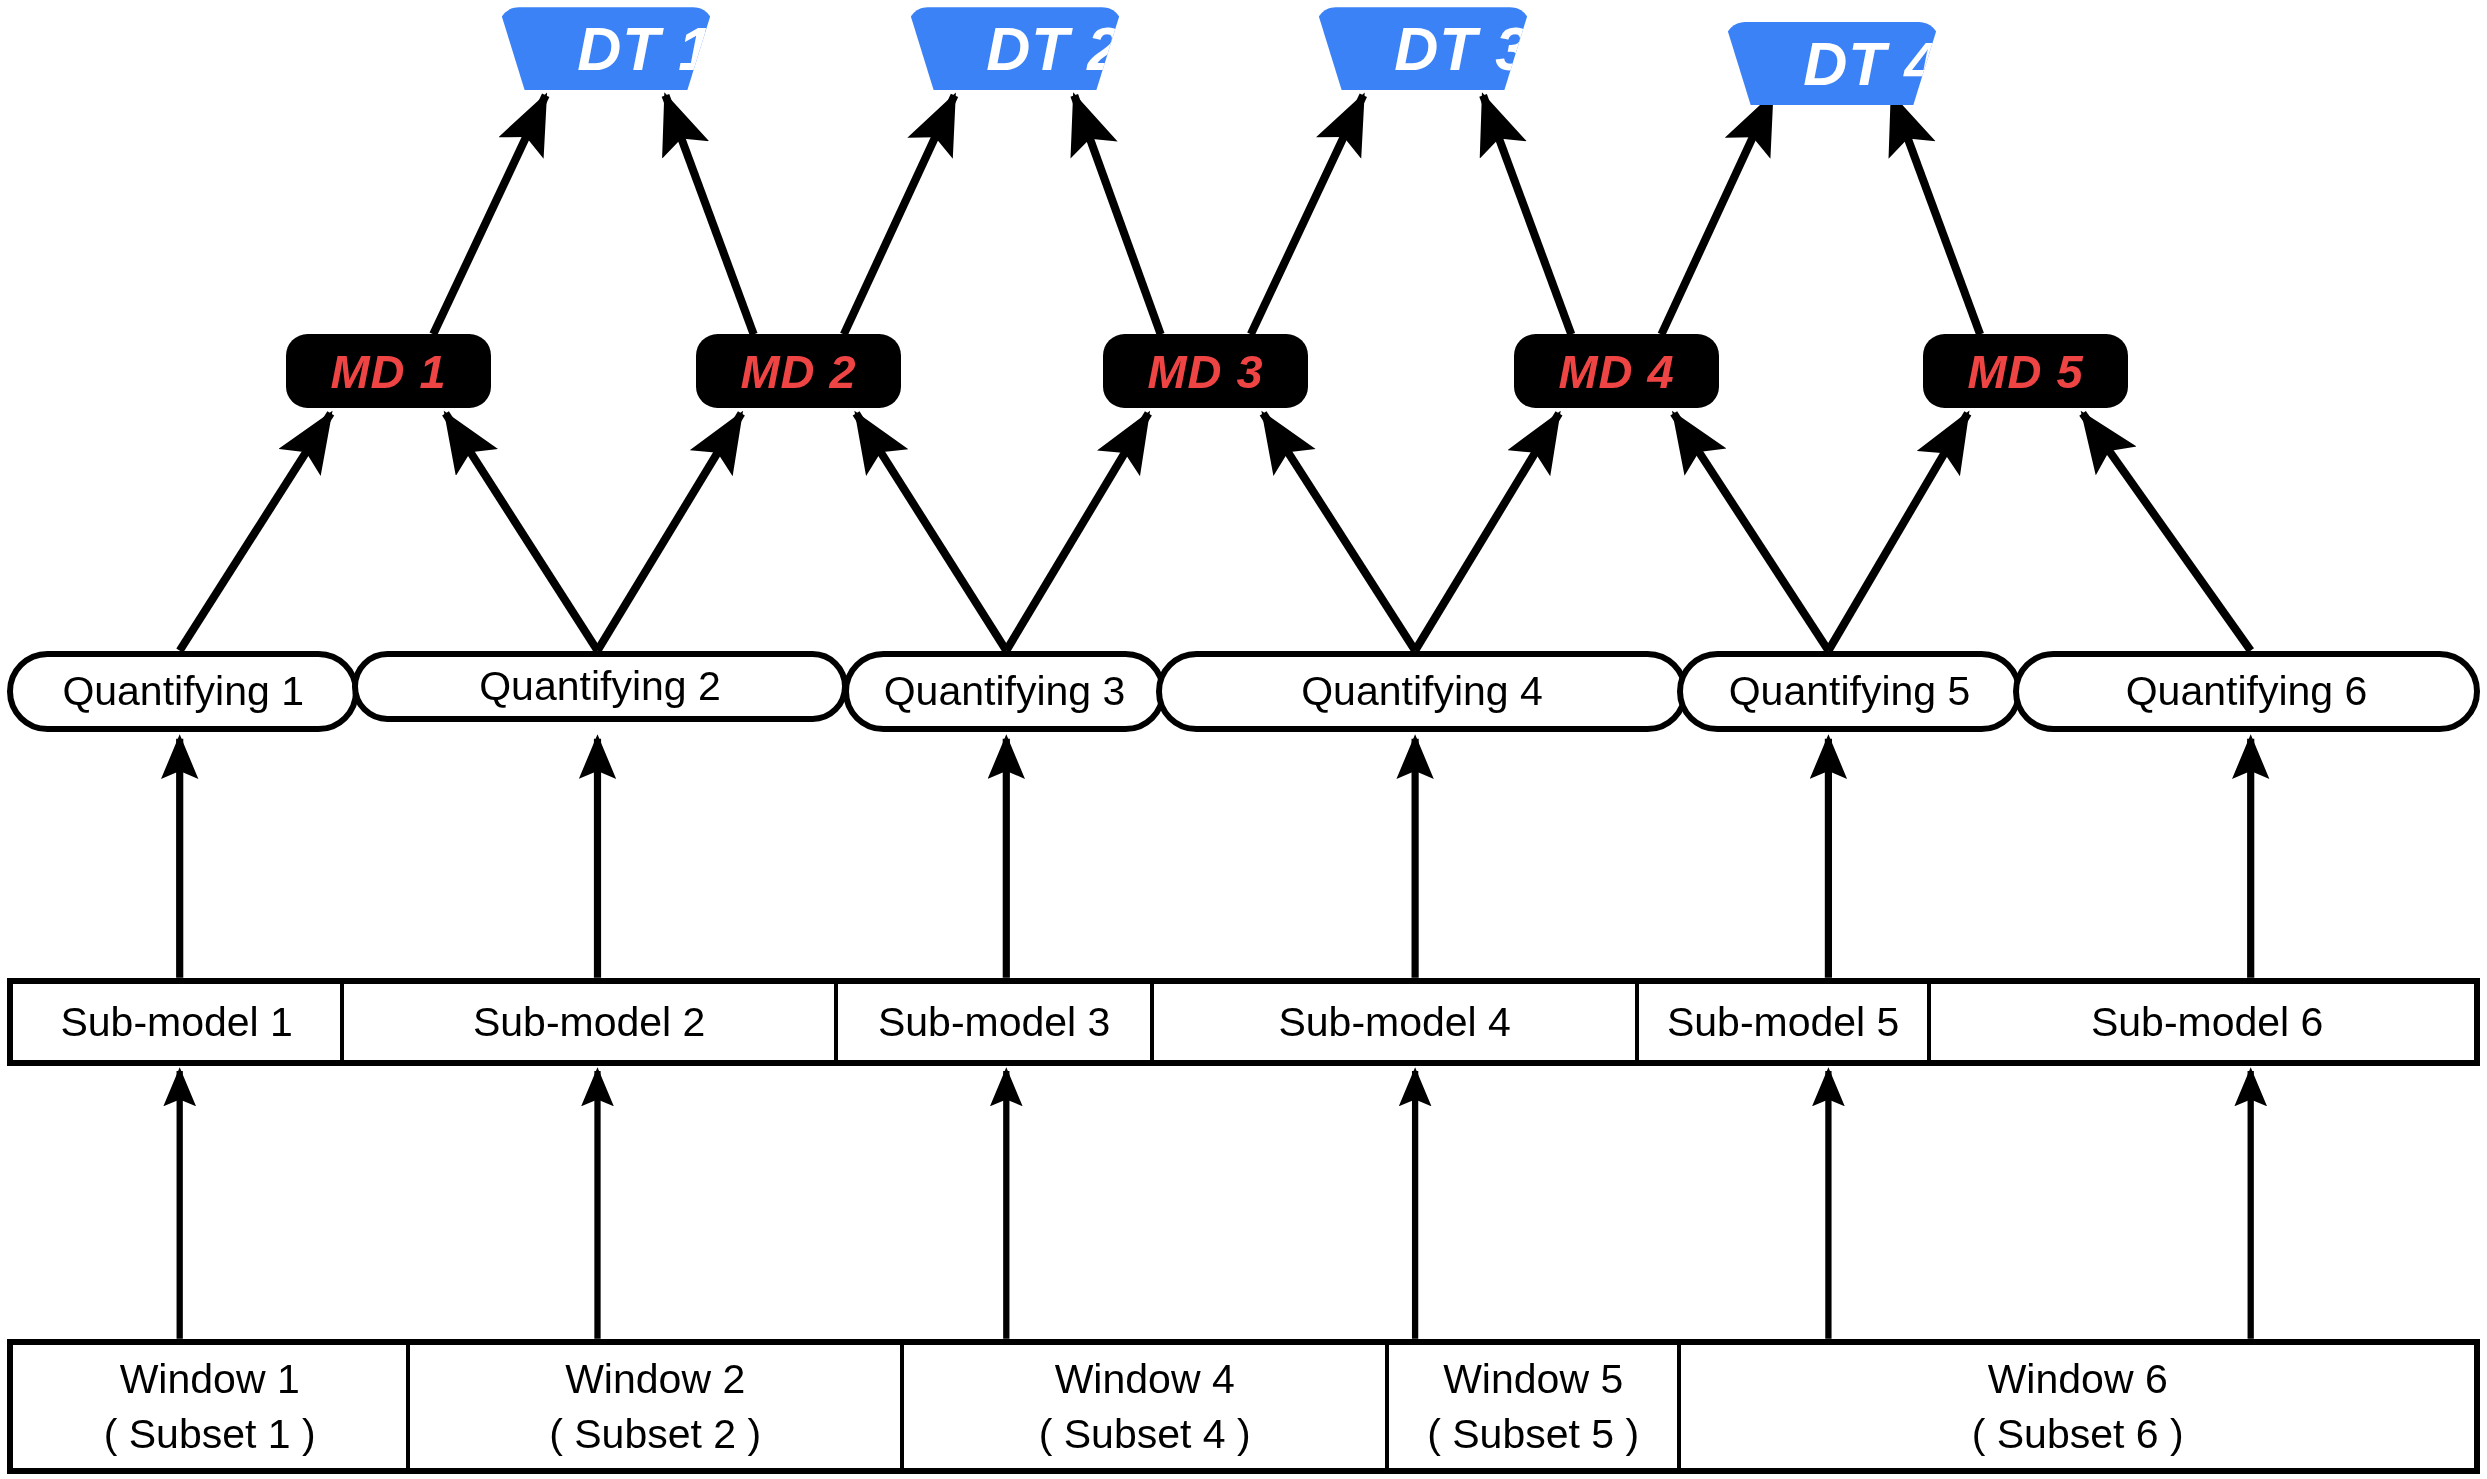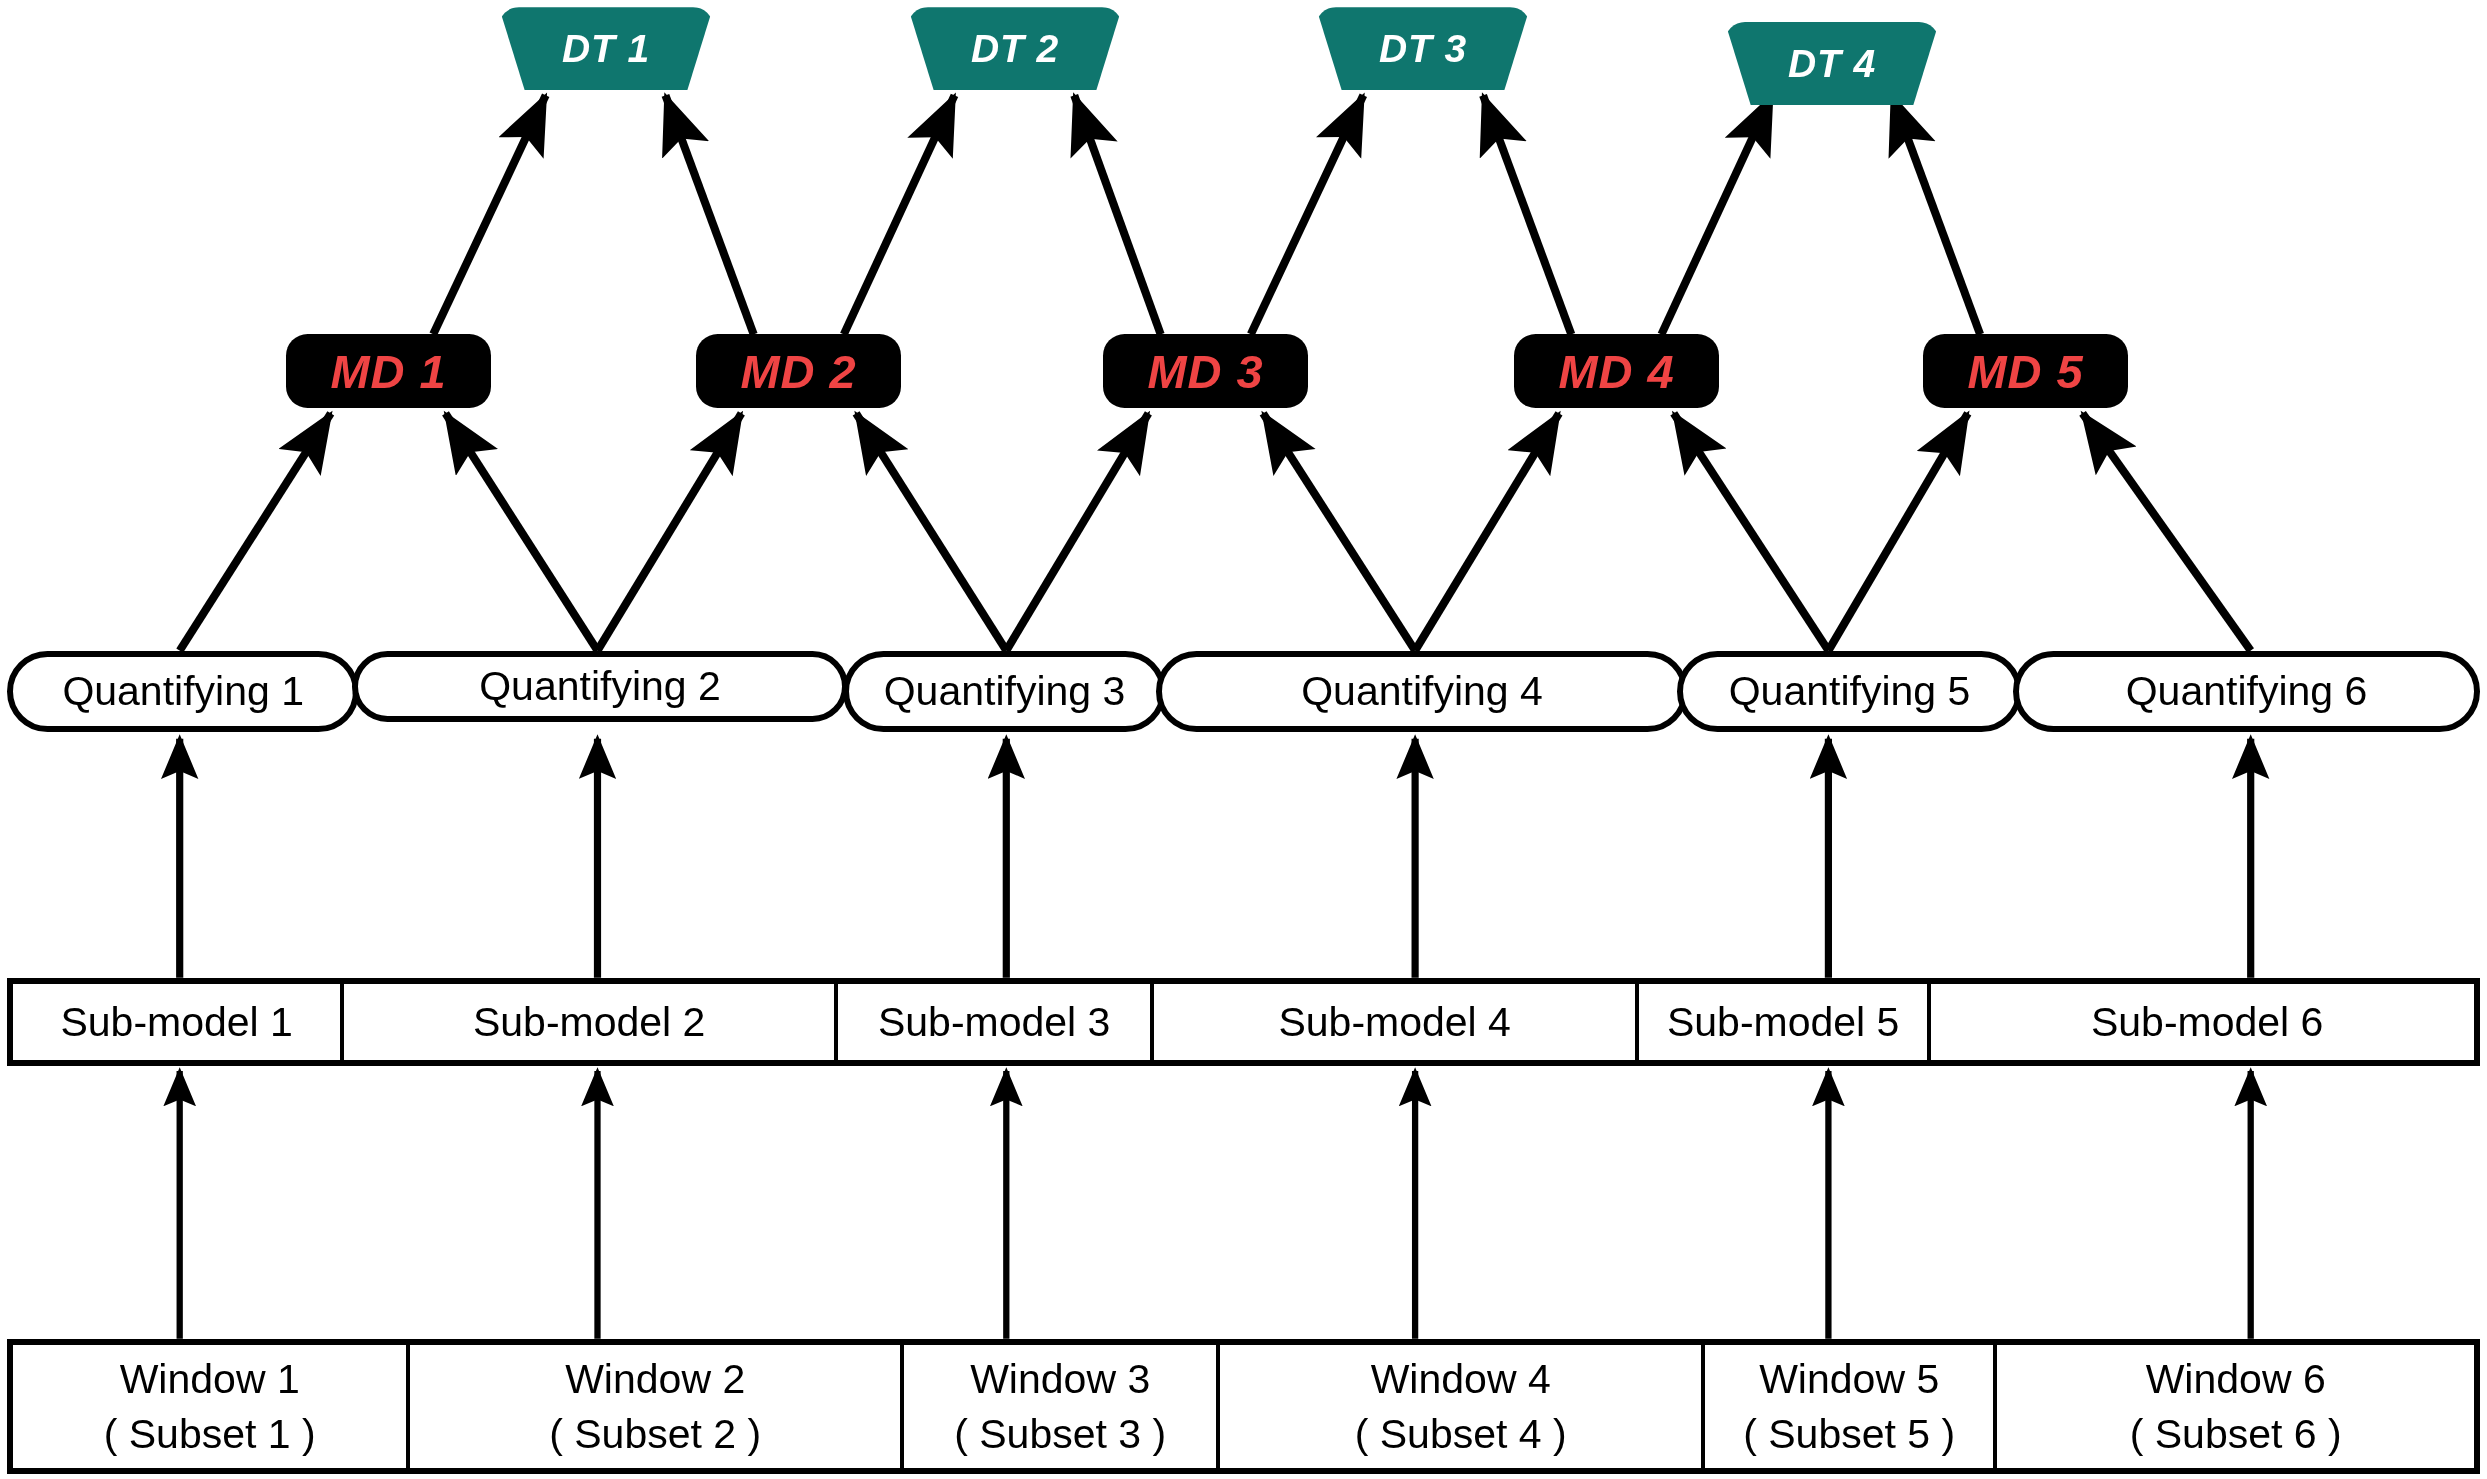--- a/index.html
+++ b/index.html
@@ -19,28 +19,28 @@
     position: absolute;
     left: 0; top: 0;
     width: 2487px;
     height: 1480px;
     pointer-events: none;
   }
 
   
   .dt-node {
     position: absolute;
-    background: #0f766e;
+    background: #3b82f6;
     color: #ffffff;
     display: flex;
     align-items: center;
-    justify-content: center;
+    justify-content: flex-end;
     font-weight: bold;
     font-style: italic;
-    font-size: 39px;
+    font-size: 61px;
     letter-spacing: 0.9px;
     border-radius: 20px;
     -webkit-clip-path: polygon(0% 0%, 100% 0%, 88% 100%, 12% 100%);
     clip-path: polygon(0% 0%, 100% 0%, 88% 100%, 12% 100%);
   }
 
   
   .md-node {
     position: absolute;
     background: #000000;
@@ -213,24 +213,20 @@
 
   <div class="row-table" style="left:7.2px;top:1339px;width:2473px;height:135px;">
     <div class="row-cell" style="width:397px;">
       <span>Window 1</span>
       <span class="l2">( Subset 1 )</span>
     </div>
     <div class="row-cell" style="width:494px;">
       <span>Window 2</span>
       <span class="l2">( Subset 2 )</span>
     </div>
-    <div class="row-cell" style="width:316px;">
-      <span>Window 3</span>
-      <span class="l2">( Subset 3 )</span>
-    </div>
     <div class="row-cell" style="width:485px;">
       <span>Window 4</span>
       <span class="l2">( Subset 4 )</span>
     </div>
     <div class="row-cell" style="width:292px;">
       <span>Window 5</span>
       <span class="l2">( Subset 5 )</span>
     </div>
     <div class="row-cell" style="flex:1 1 auto;">
       <span>Window 6</span>

